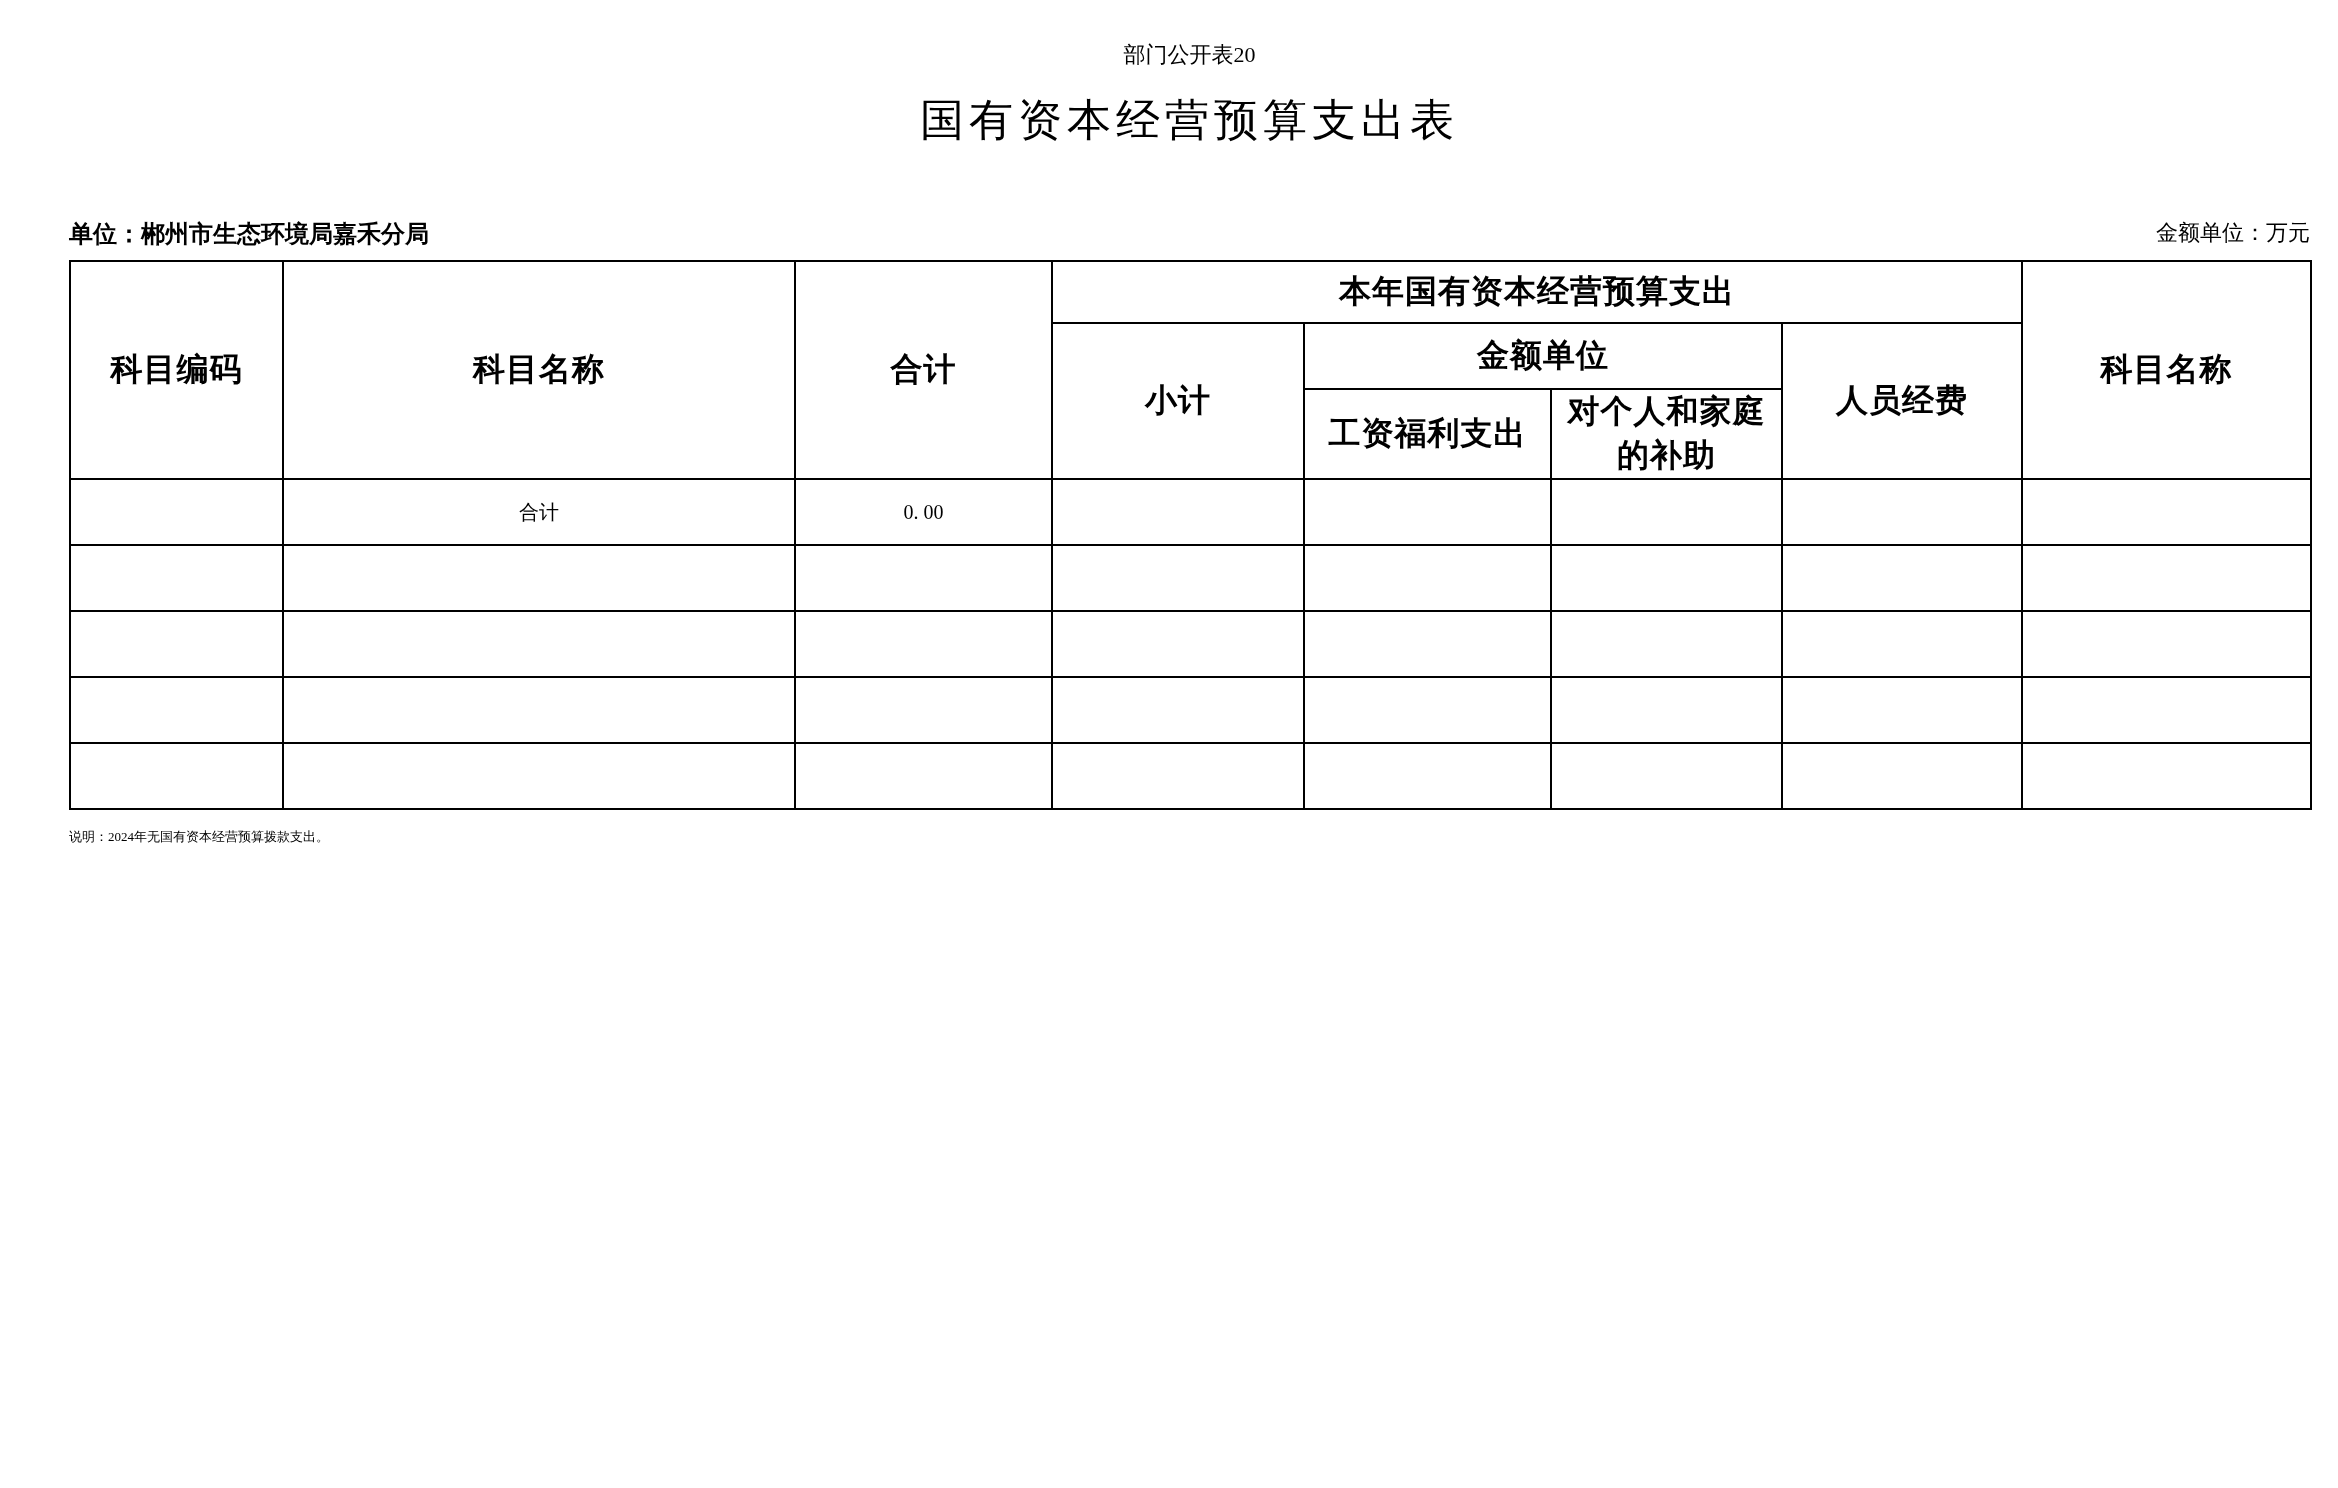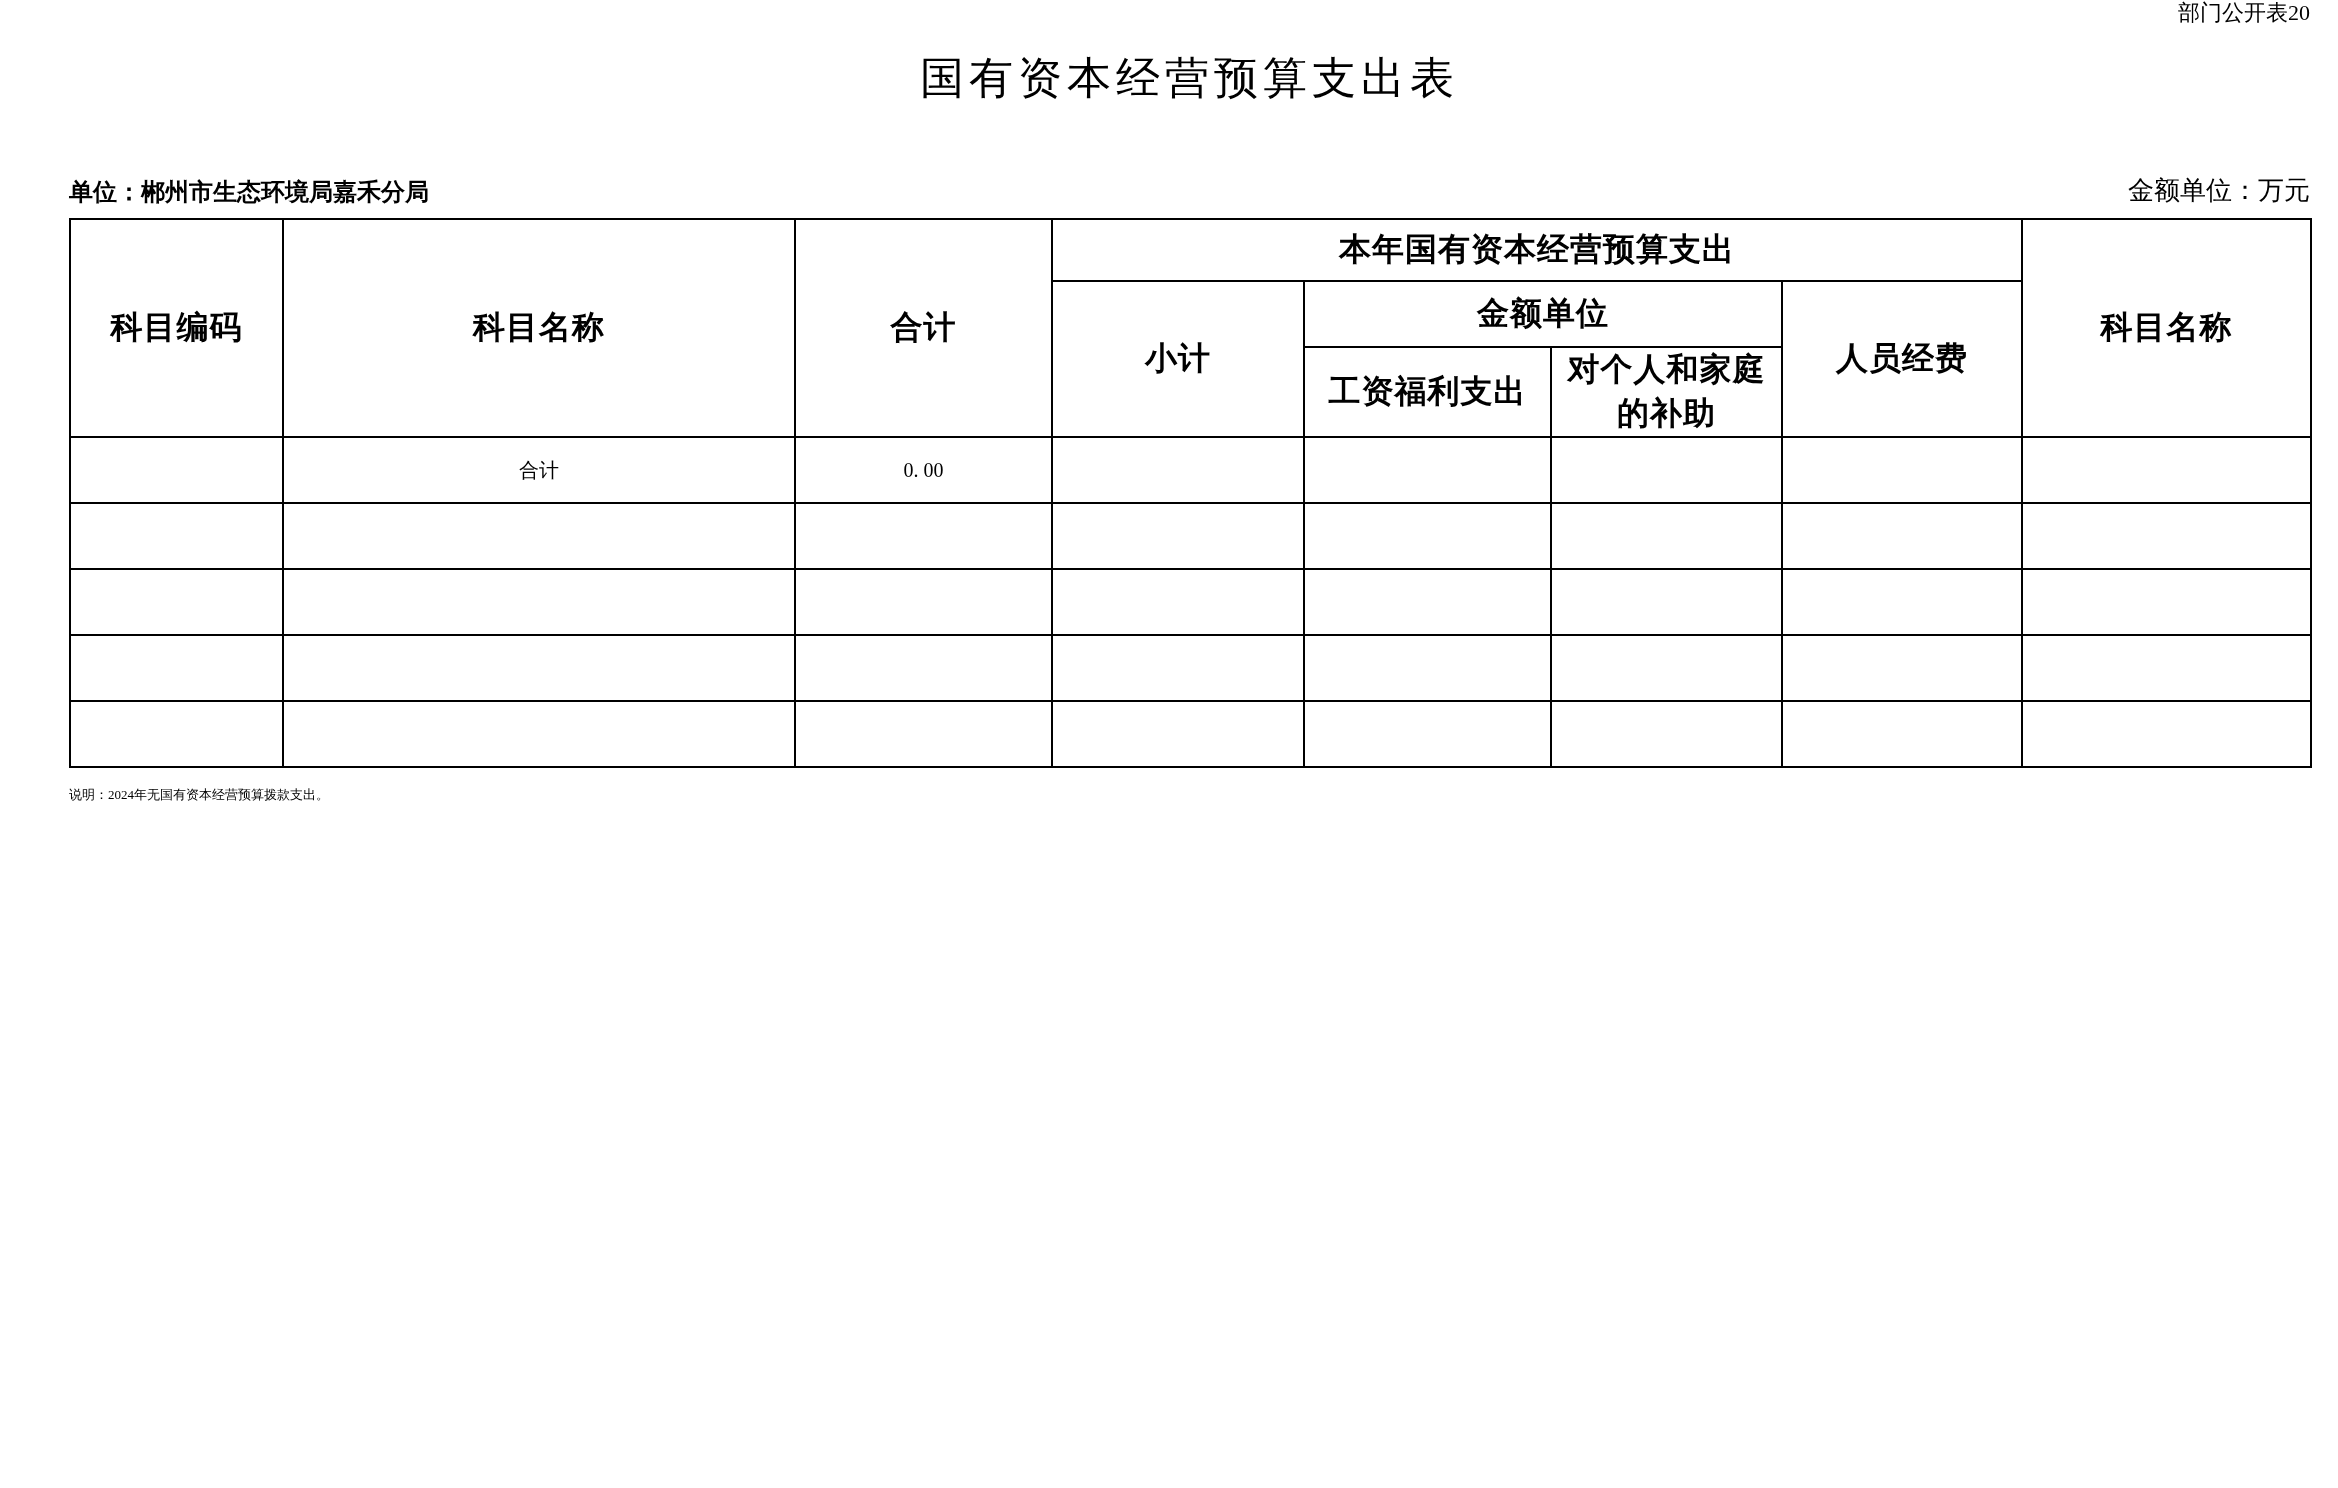--- a/index.html
+++ b/index.html
@@ -20,21 +20,22 @@
     background: #ffffff;
     overflow: hidden;
   }
   .content {
     position: absolute;
     left: 69px;
     top: 0;
     width: 2241px;
   }
   .doc-ref {
-    text-align: right;
+    padding-top: 42px;
+    text-align: center;
     font-size: 22px;
     line-height: 26px;
   }
   .title {
     margin-top: 26px;
     text-align: center;
     font-size: 44px;
     line-height: 53px;
     font-weight: normal;
     letter-spacing: 5px;
@@ -44,21 +45,21 @@
     display: flex;
     justify-content: space-between;
     align-items: flex-start;
   }
   .meta-left {
     font-size: 24px;
     font-weight: bold;
     line-height: 30px;
   }
   .meta-right {
-    font-size: 26px;
+    font-size: 22px;
     line-height: 28px;
   }
   table.budget {
     margin-top: 11px;
     width: 2241px;
     border-collapse: collapse;
     table-layout: fixed;
   }
   table.budget th,
   table.budget td {

